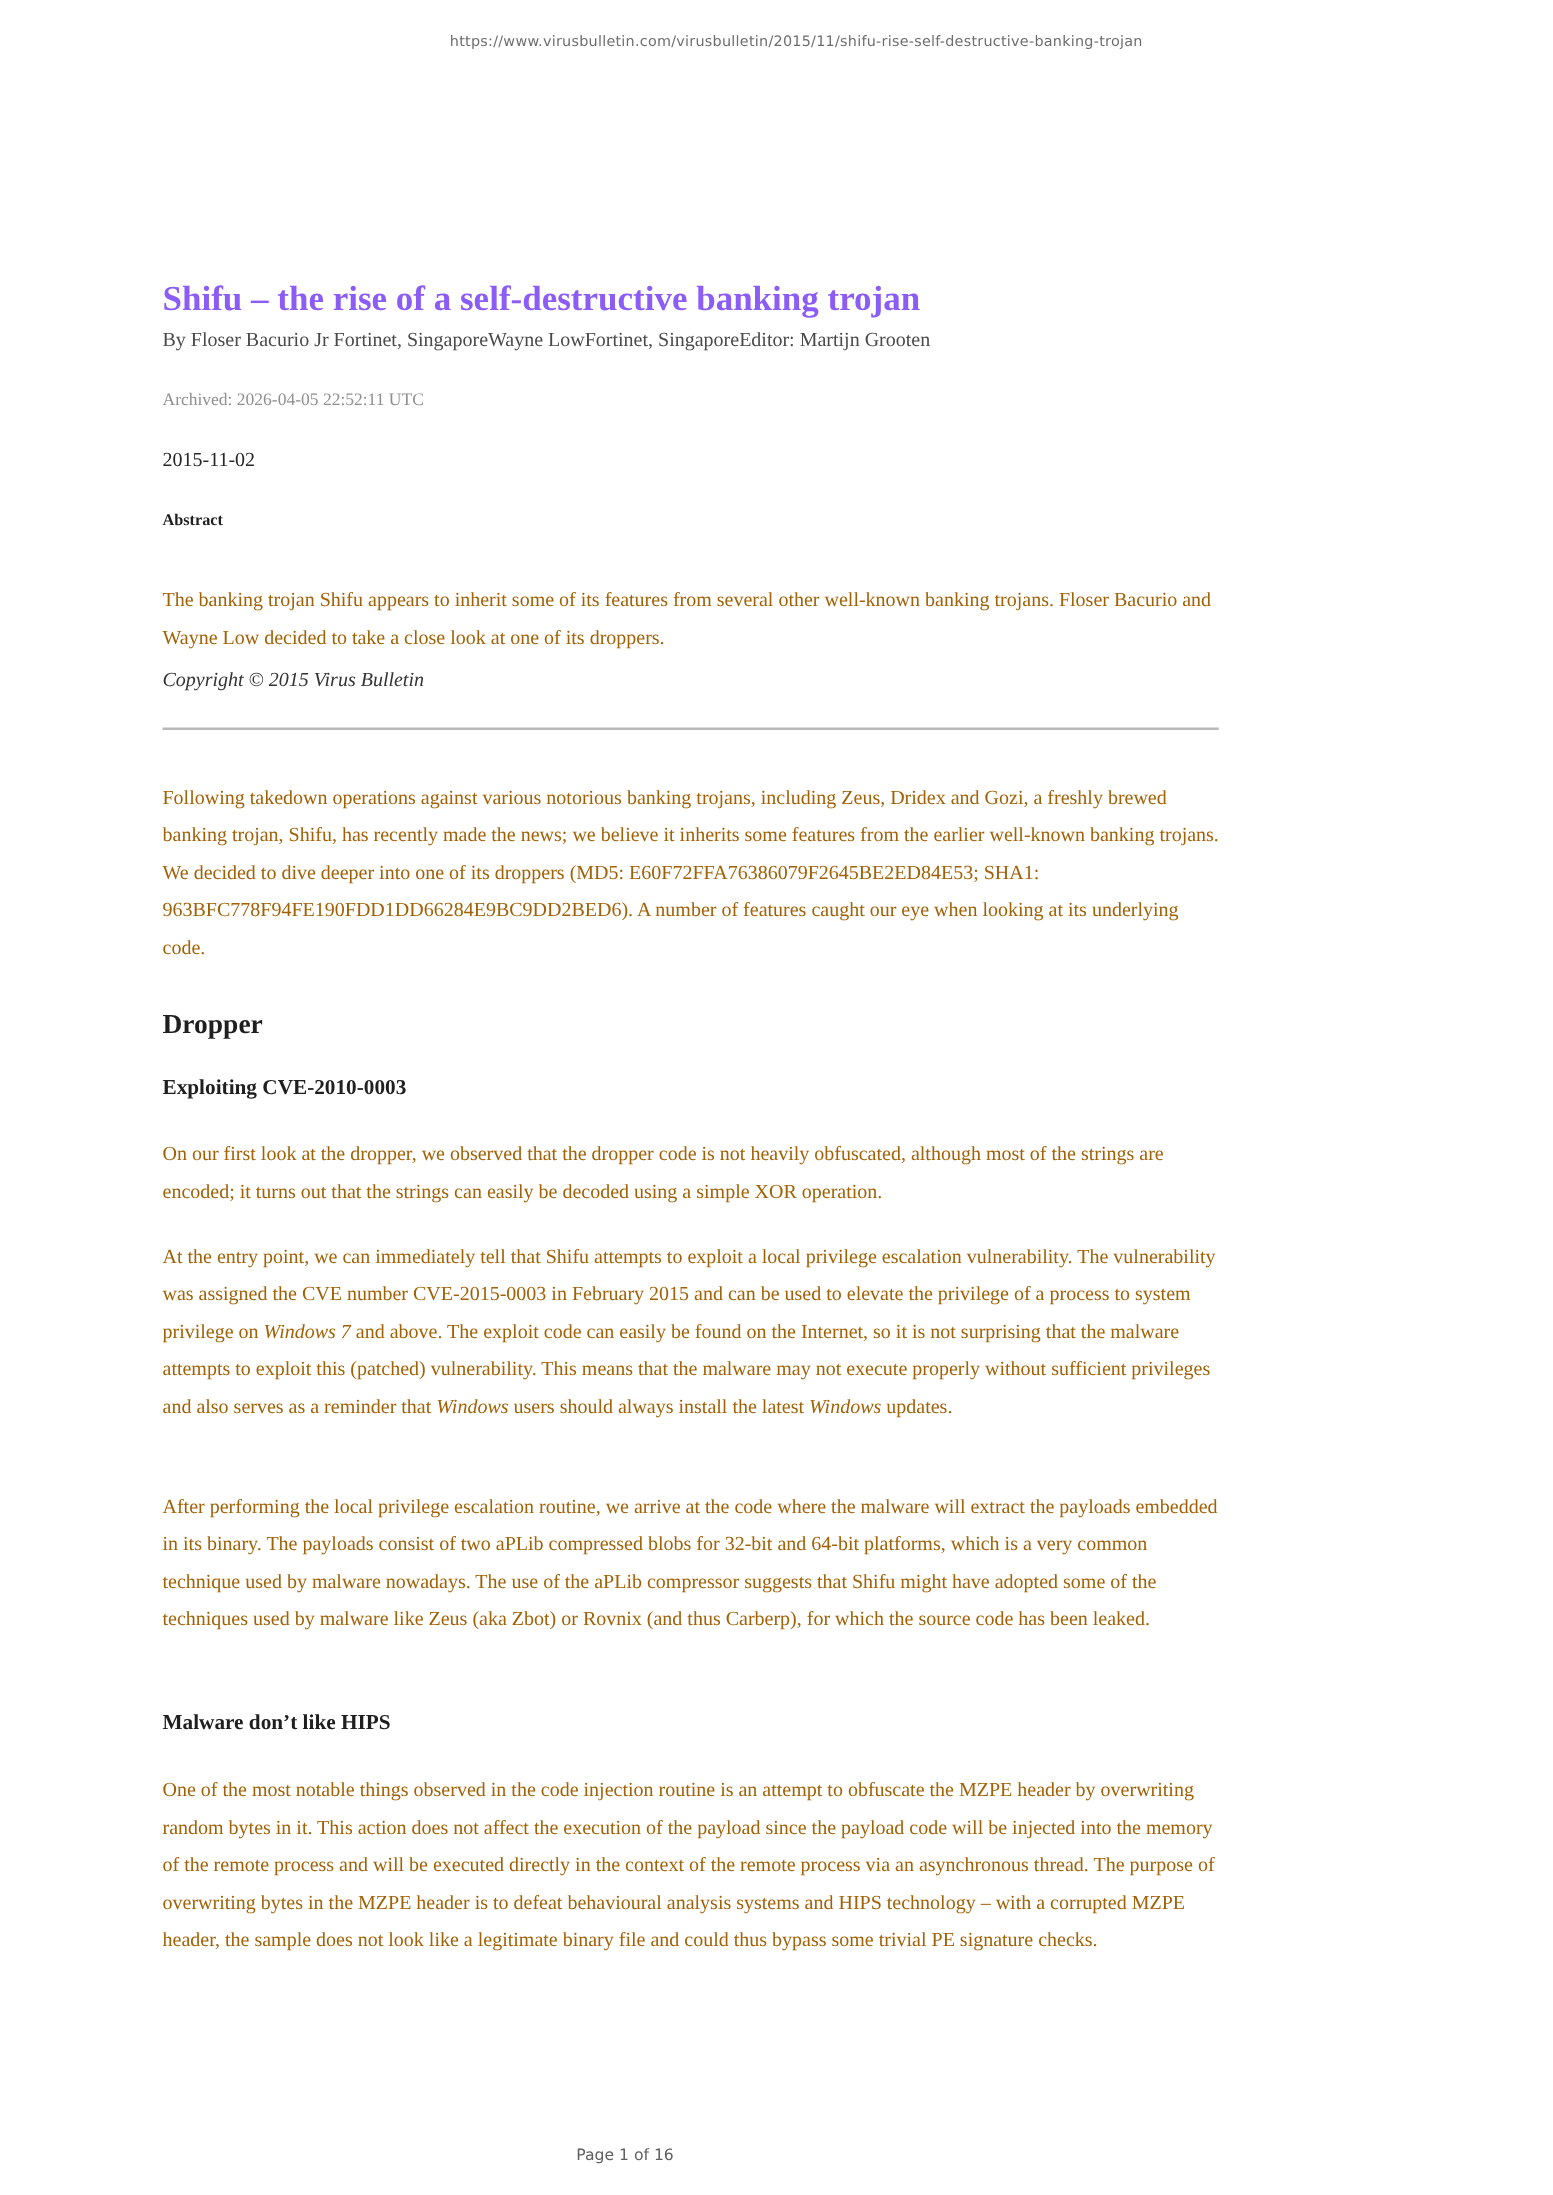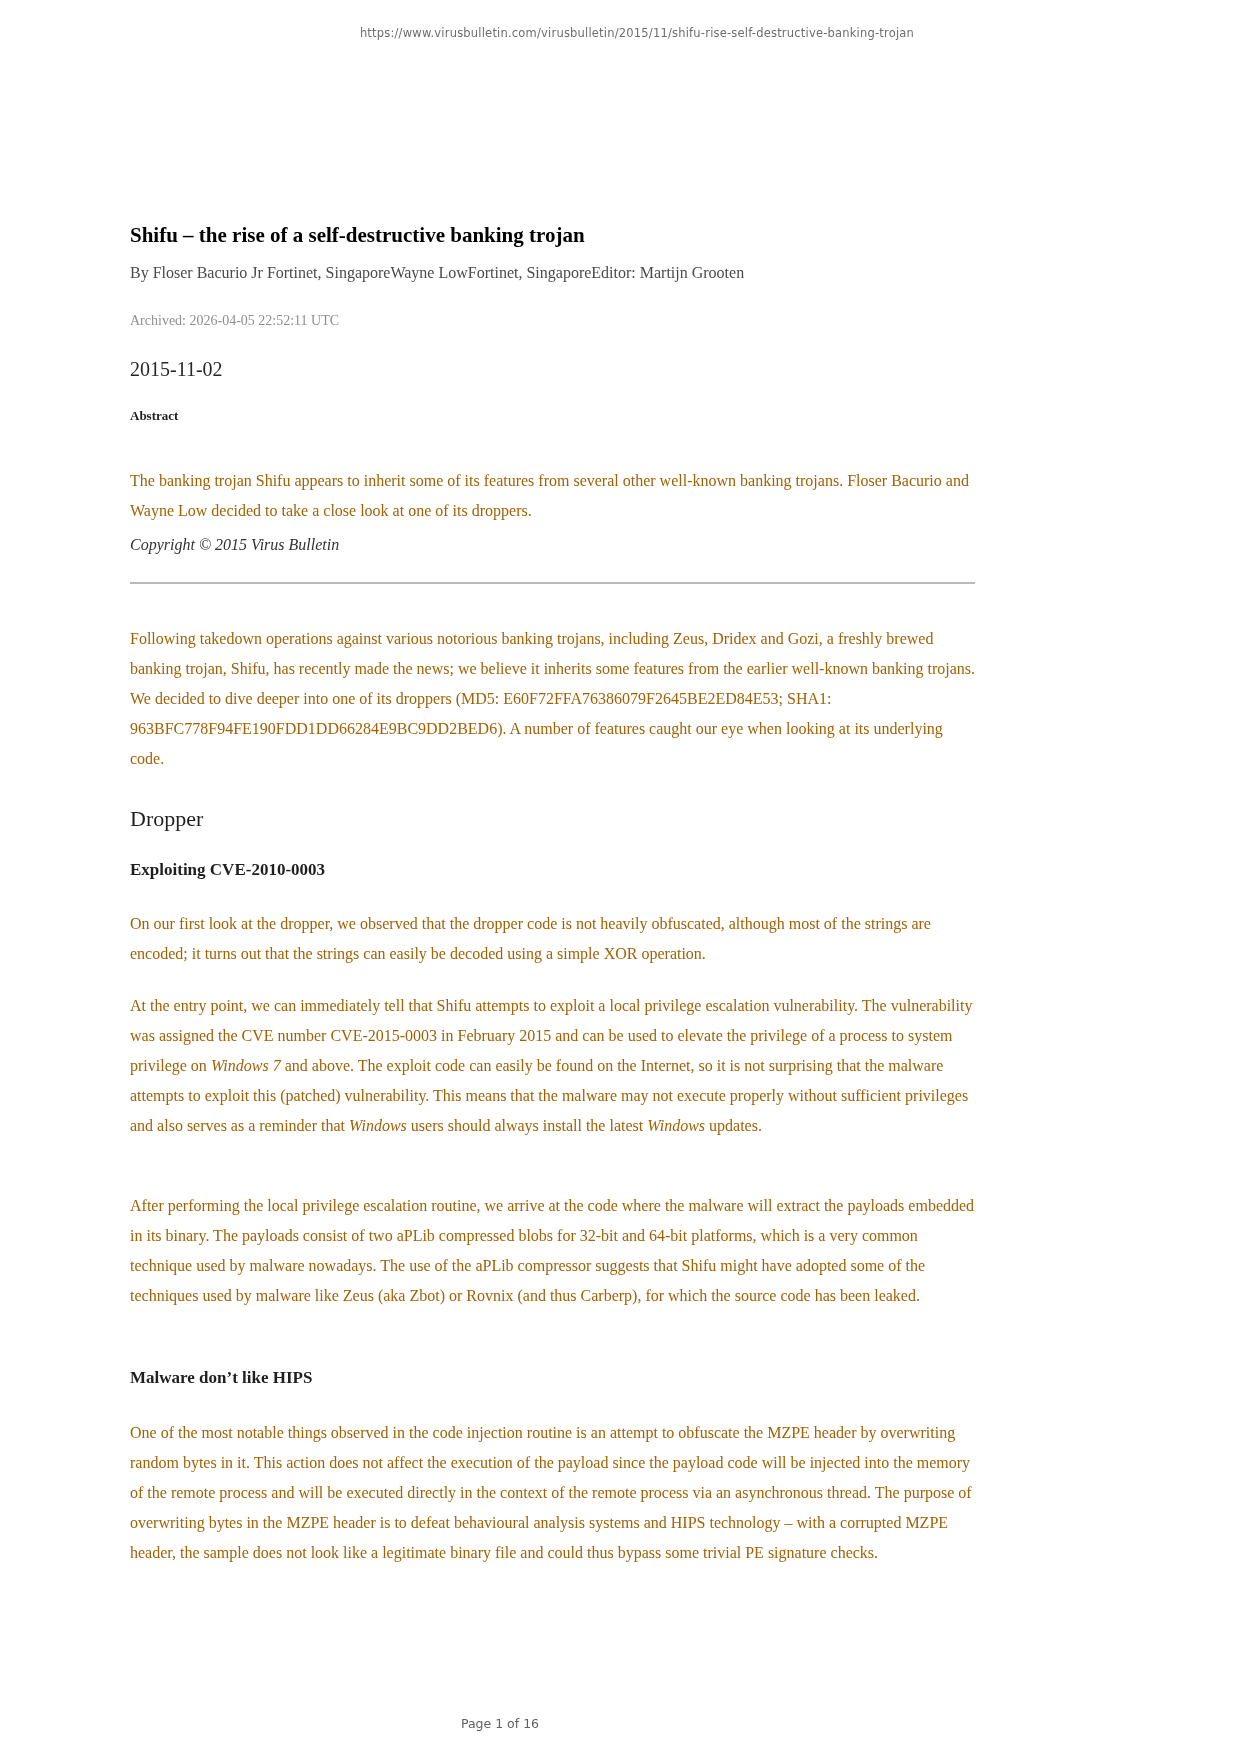--- a/index.html
+++ b/index.html
@@ -26,40 +26,40 @@
     width: 1242px;
     text-align: center;
     font-family: "DejaVu Sans", sans-serif;
     font-size: 11.5px;
     color: #6e6e6e;
     letter-spacing: 0.2px;
     padding-left: 16px;
   }
   .page-title {
     top: 204px;
-    font-size: 21px;
+    font-size: 28px;
     line-height: 34px;
     font-weight: bold;
-    color: #000000;
+    color: #8b5cf6;
   }
   .byline {
     top: 261px;
     font-size: 16px;
     line-height: 24px;
     color: #4a4a4a;
   }
   .archived {
     top: 311px;
     font-size: 14px;
     line-height: 20px;
     color: #8f8f8f;
   }
   .pub-date {
     top: 357px;
-    font-size: 20px;
+    font-size: 16px;
     line-height: 24px;
     color: #262626;
   }
   .h-abstract {
     top: 404px;
     font-size: 13px;
     line-height: 24px;
     font-weight: bold;
     color: #1f1f1f;
   }
@@ -82,21 +82,21 @@
     left: 130px;
     width: 845px;
     height: 2px;
     background: #b9b9b9;
   }
   .intro { top: 608px; }
   .h-dropper {
     top: 786px;
     font-size: 22px;
     line-height: 30px;
-    font-weight: normal;
+    font-weight: bold;
     color: #1f1f1f;
   }
   .h-exploiting {
     top: 841px;
     font-size: 17px;
     line-height: 24px;
     font-weight: bold;
     color: #1f1f1f;
   }
   .p-first-look { top: 893px; }

